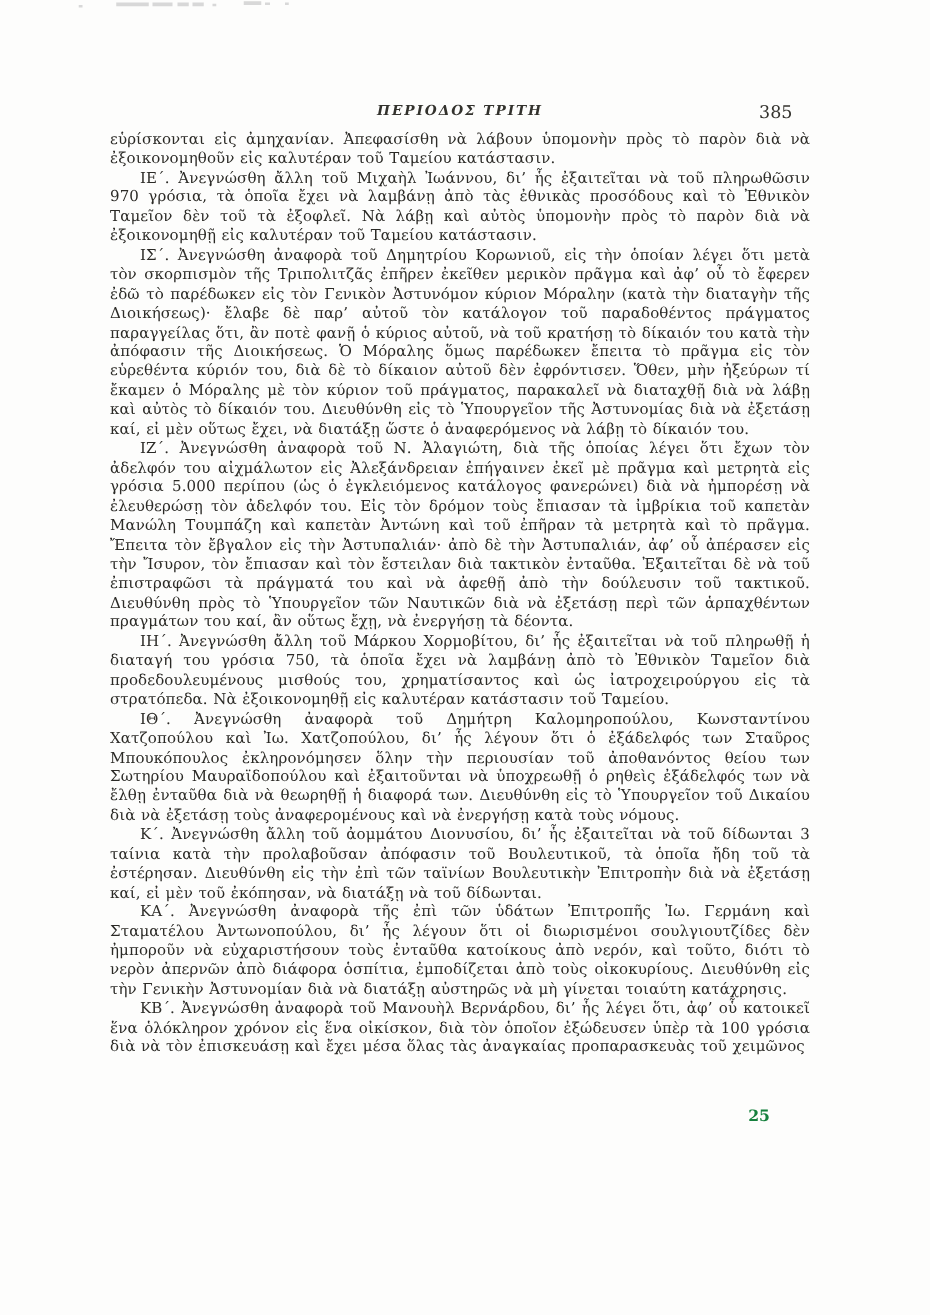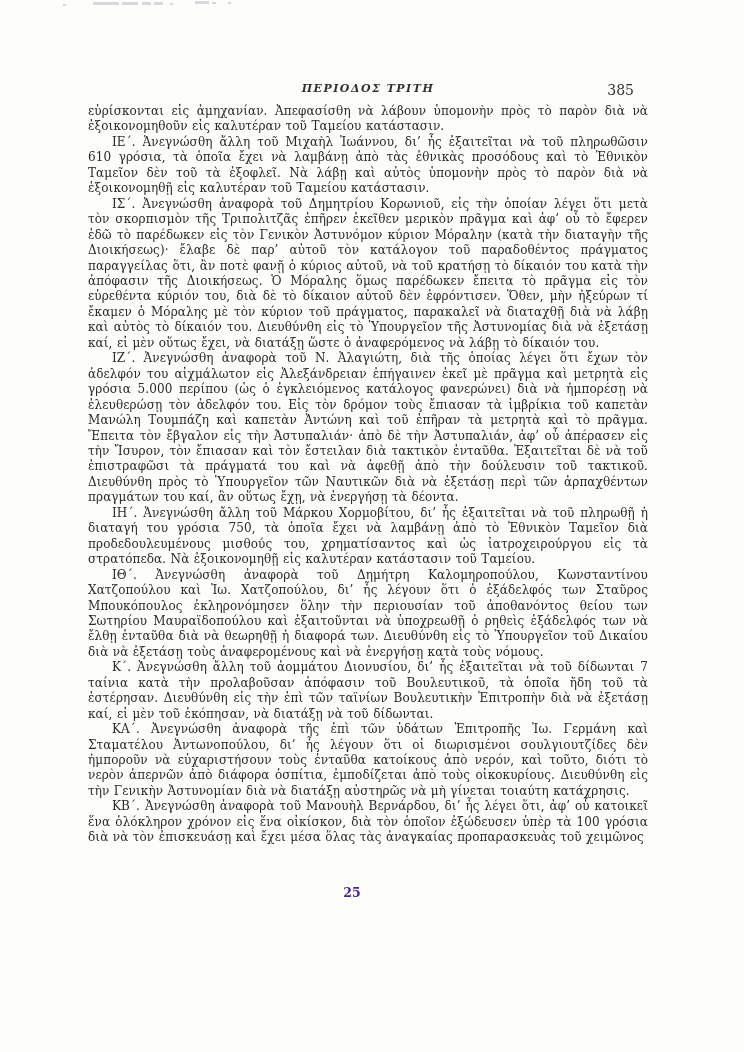--- a/index.html
+++ b/index.html
@@ -65,24 +65,24 @@
     padding: 0;
   }
   .body-text p.indented {
     text-indent: 24px;
   }
   .footer-signature {
     position: absolute;
     top: 885px;
     left: 88px;
     width: 528px;
-    text-align: center;
+    text-align: right;
     font-size: 12.5px;
     font-weight: bold;
-    color: #4c1d95;
+    color: #15803d;
   }
 </style>
 </head>
 <body>
 
 <div class="page">
 
   <div class="scan-artifact" style="left:63px;top:4px;width:3px;height:2px;"></div>
   <div class="scan-artifact" style="left:93px;top:2px;width:26px;height:3px;"></div>
   <div class="scan-artifact" style="left:122px;top:2px;width:16px;height:3px;"></div>
@@ -93,25 +93,25 @@
   <div class="scan-artifact" style="left:212px;top:2px;width:4px;height:2px;"></div>
   <div class="scan-artifact" style="left:228px;top:2px;width:3px;height:2px;"></div>
 
   <div class="header-row">
     <div class="header-title">ΠΕΡΙΟΔΟΣ ΤΡΙΤΗ</div>
     <div class="header-page-number">385</div>
   </div>
 
   <div class="body-text" id="body-text">
       <p>εὑρίσκονται εἰς ἀμηχανίαν. Ἀπεφασίσθη νὰ λάβουν ὑπομονὴν πρὸς τὸ παρὸν διὰ νὰ ἐξοικονομηθοῦν εἰς καλυτέραν τοῦ Ταμείου κατάστασιν.</p>
-      <p class="indented">ΙΕ΄. Ἀνεγνώσθη ἄλλη τοῦ Μιχαὴλ Ἰωάννου, δι’ ἧς ἐξαιτεῖται νὰ τοῦ πληρωθῶσιν 610 γρόσια, τὰ ὁποῖα ἔχει νὰ λαμβάνῃ ἀπὸ τὰς ἐθνικὰς προσόδους καὶ τὸ Ἐθνικὸν Ταμεῖον δὲν τοῦ τὰ ἐξοφλεῖ. Νὰ λάβῃ καὶ αὐτὸς ὑπομονὴν πρὸς τὸ παρὸν διὰ νὰ ἐξοικονομηθῇ εἰς καλυτέραν τοῦ Ταμείου κατάστασιν.</p>
+      <p class="indented">ΙΕ΄. Ἀνεγνώσθη ἄλλη τοῦ Μιχαὴλ Ἰωάννου, δι’ ἧς ἐξαιτεῖται νὰ τοῦ πληρωθῶσιν 970 γρόσια, τὰ ὁποῖα ἔχει νὰ λαμβάνῃ ἀπὸ τὰς ἐθνικὰς προσόδους καὶ τὸ Ἐθνικὸν Ταμεῖον δὲν τοῦ τὰ ἐξοφλεῖ. Νὰ λάβῃ καὶ αὐτὸς ὑπομονὴν πρὸς τὸ παρὸν διὰ νὰ ἐξοικονομηθῇ εἰς καλυτέραν τοῦ Ταμείου κατάστασιν.</p>
       <p class="indented">ΙΣ΄. Ἀνεγνώσθη ἀναφορὰ τοῦ Δημητρίου Κορωνιοῦ, εἰς τὴν ὁποίαν λέγει ὅτι μετὰ τὸν σκορπισμὸν τῆς Τριπολιτζᾶς ἐπῆρεν ἐκεῖθεν μερικὸν πρᾶγμα καὶ ἀφ’ οὗ τὸ ἔφερεν ἐδῶ τὸ παρέδωκεν εἰς τὸν Γενικὸν Ἀστυνόμον κύριον Μόραλην (κατὰ τὴν διαταγὴν τῆς Διοικήσεως)· ἔλαβε δὲ παρ’ αὐτοῦ τὸν κατάλογον τοῦ παραδοθέντος πράγματος παραγγείλας ὅτι, ἂν ποτὲ φανῇ ὁ κύριος αὐτοῦ, νὰ τοῦ κρατήσῃ τὸ δίκαιόν του κατὰ τὴν ἀπόφασιν τῆς Διοικήσεως. Ὁ Μόραλης ὅμως παρέδωκεν ἔπειτα τὸ πρᾶγμα εἰς τὸν εὑρεθέντα κύριόν του, διὰ δὲ τὸ δίκαιον αὐτοῦ δὲν ἐφρόντισεν. Ὅθεν, μὴν ἠξεύρων τί ἔκαμεν ὁ Μόραλης μὲ τὸν κύριον τοῦ πράγματος, παρακαλεῖ νὰ διαταχθῇ διὰ νὰ λάβῃ καὶ αὐτὸς τὸ δίκαιόν του. Διευθύνθη εἰς τὸ Ὑπουργεῖον τῆς Ἀστυνομίας διὰ νὰ ἐξετάσῃ καί, εἰ μὲν οὕτως ἔχει, νὰ διατάξῃ ὥστε ὁ ἀναφερόμενος νὰ λάβῃ τὸ δίκαιόν του.</p>
       <p class="indented">ΙΖ΄. Ἀνεγνώσθη ἀναφορὰ τοῦ Ν. Ἀλαγιώτη, διὰ τῆς ὁποίας λέγει ὅτι ἔχων τὸν ἀδελφόν του αἰχμάλωτον εἰς Ἀλεξάνδρειαν ἐπήγαινεν ἐκεῖ μὲ πρᾶγμα καὶ μετρητὰ εἰς γρόσια 5.000 περίπου (ὡς ὁ ἐγκλειόμενος κατάλογος φανερώνει) διὰ νὰ ἠμπορέσῃ νὰ ἐλευθερώσῃ τὸν ἀδελφόν του. Εἰς τὸν δρόμον τοὺς ἔπιασαν τὰ ἰμβρίκια τοῦ καπετὰν Μανώλη Τουμπάζη καὶ καπετὰν Ἀντώνη καὶ τοῦ ἐπῆραν τὰ μετρητὰ καὶ τὸ πρᾶγμα. Ἔπειτα τὸν ἔβγαλον εἰς τὴν Ἀστυπαλιάν· ἀπὸ δὲ τὴν Ἀστυπαλιάν, ἀφ’ οὗ ἀπέρασεν εἰς τὴν Ἴσυρον, τὸν ἔπιασαν καὶ τὸν ἔστειλαν διὰ τακτικὸν ἐνταῦθα. Ἐξαιτεῖται δὲ νὰ τοῦ ἐπιστραφῶσι τὰ πράγματά του καὶ νὰ ἀφεθῇ ἀπὸ τὴν δούλευσιν τοῦ τακτικοῦ. Διευθύνθη πρὸς τὸ Ὑπουργεῖον τῶν Ναυτικῶν διὰ νὰ ἐξετάσῃ περὶ τῶν ἁρπαχθέντων πραγμάτων του καί, ἂν οὕτως ἔχῃ, νὰ ἐνεργήσῃ τὰ δέοντα.</p>
       <p class="indented">ΙΗ΄. Ἀνεγνώσθη ἄλλη τοῦ Μάρκου Χορμοβίτου, δι’ ἧς ἐξαιτεῖται νὰ τοῦ πληρωθῇ ἡ διαταγή του γρόσια 750, τὰ ὁποῖα ἔχει νὰ λαμβάνῃ ἀπὸ τὸ Ἐθνικὸν Ταμεῖον διὰ προδεδουλευμένους μισθούς του, χρηματίσαντος καὶ ὡς ἰατροχειρούργου εἰς τὰ στρατόπεδα. Νὰ ἐξοικονομηθῇ εἰς καλυτέραν κατάστασιν τοῦ Ταμείου.</p>
       <p class="indented">ΙΘ΄. Ἀνεγνώσθη ἀναφορὰ τοῦ Δημήτρη Καλομηροπούλου, Κωνσταντίνου Χατζοπούλου καὶ Ἰω. Χατζοπούλου, δι’ ἧς λέγουν ὅτι ὁ ἐξάδελφός των Σταῦρος Μπουκόπουλος ἐκληρονόμησεν ὅλην τὴν περιουσίαν τοῦ ἀποθανόντος θείου των Σωτηρίου Μαυραϊδοπούλου καὶ ἐξαιτοῦνται νὰ ὑποχρεωθῇ ὁ ρηθεὶς ἐξάδελφός των νὰ ἔλθῃ ἐνταῦθα διὰ νὰ θεωρηθῇ ἡ διαφορά των. Διευθύνθη εἰς τὸ Ὑπουργεῖον τοῦ Δικαίου διὰ νὰ ἐξετάσῃ τοὺς ἀναφερομένους καὶ νὰ ἐνεργήσῃ κατὰ τοὺς νόμους.</p>
-      <p class="indented">Κ΄. Ἀνεγνώσθη ἄλλη τοῦ ἀομμάτου Διονυσίου, δι’ ἧς ἐξαιτεῖται νὰ τοῦ δίδωνται 7 ταίνια κατὰ τὴν προλαβοῦσαν ἀπόφασιν τοῦ Βουλευτικοῦ, τὰ ὁποῖα ἤδη τοῦ τὰ ἐστέρησαν. Διευθύνθη εἰς τὴν ἐπὶ τῶν ταϊνίων Βουλευτικὴν Ἐπιτροπὴν διὰ νὰ ἐξετάσῃ καί, εἰ μὲν τοῦ ἐκόπησαν, νὰ διατάξῃ νὰ τοῦ δίδωνται.</p>
+      <p class="indented">Κ΄. Ἀνεγνώσθη ἄλλη τοῦ ἀομμάτου Διονυσίου, δι’ ἧς ἐξαιτεῖται νὰ τοῦ δίδωνται 3 ταίνια κατὰ τὴν προλαβοῦσαν ἀπόφασιν τοῦ Βουλευτικοῦ, τὰ ὁποῖα ἤδη τοῦ τὰ ἐστέρησαν. Διευθύνθη εἰς τὴν ἐπὶ τῶν ταϊνίων Βουλευτικὴν Ἐπιτροπὴν διὰ νὰ ἐξετάσῃ καί, εἰ μὲν τοῦ ἐκόπησαν, νὰ διατάξῃ νὰ τοῦ δίδωνται.</p>
       <p class="indented">ΚΑ΄. Ἀνεγνώσθη ἀναφορὰ τῆς ἐπὶ τῶν ὑδάτων Ἐπιτροπῆς Ἰω. Γερμάνη καὶ Σταματέλου Ἀντωνοπούλου, δι’ ἧς λέγουν ὅτι οἱ διωρισμένοι σουλγιουτζίδες δὲν ἠμποροῦν νὰ εὐχαριστήσουν τοὺς ἐνταῦθα κατοίκους ἀπὸ νερόν, καὶ τοῦτο, διότι τὸ νερὸν ἀπερνῶν ἀπὸ διάφορα ὁσπίτια, ἐμποδίζεται ἀπὸ τοὺς οἰκοκυρίους. Διευθύνθη εἰς τὴν Γενικὴν Ἀστυνομίαν διὰ νὰ διατάξῃ αὐστηρῶς νὰ μὴ γίνεται τοιαύτη κατάχρησις.</p>
       <p class="indented">ΚΒ΄. Ἀνεγνώσθη ἀναφορὰ τοῦ Μανουὴλ Βερνάρδου, δι’ ἧς λέγει ὅτι, ἀφ’ οὗ κατοικεῖ ἕνα ὁλόκληρον χρόνον εἰς ἕνα οἰκίσκον, διὰ τὸν ὁποῖον ἐξώδευσεν ὑπὲρ τὰ 100 γρόσια διὰ νὰ τὸν ἐπισκευάσῃ καὶ ἔχει μέσα ὅλας τὰς ἀναγκαίας προπαρασκευὰς τοῦ χειμῶνος</p>
     </div>
 
   <div class="footer-signature">25</div>
 
 </div>
 
 </body></html>

